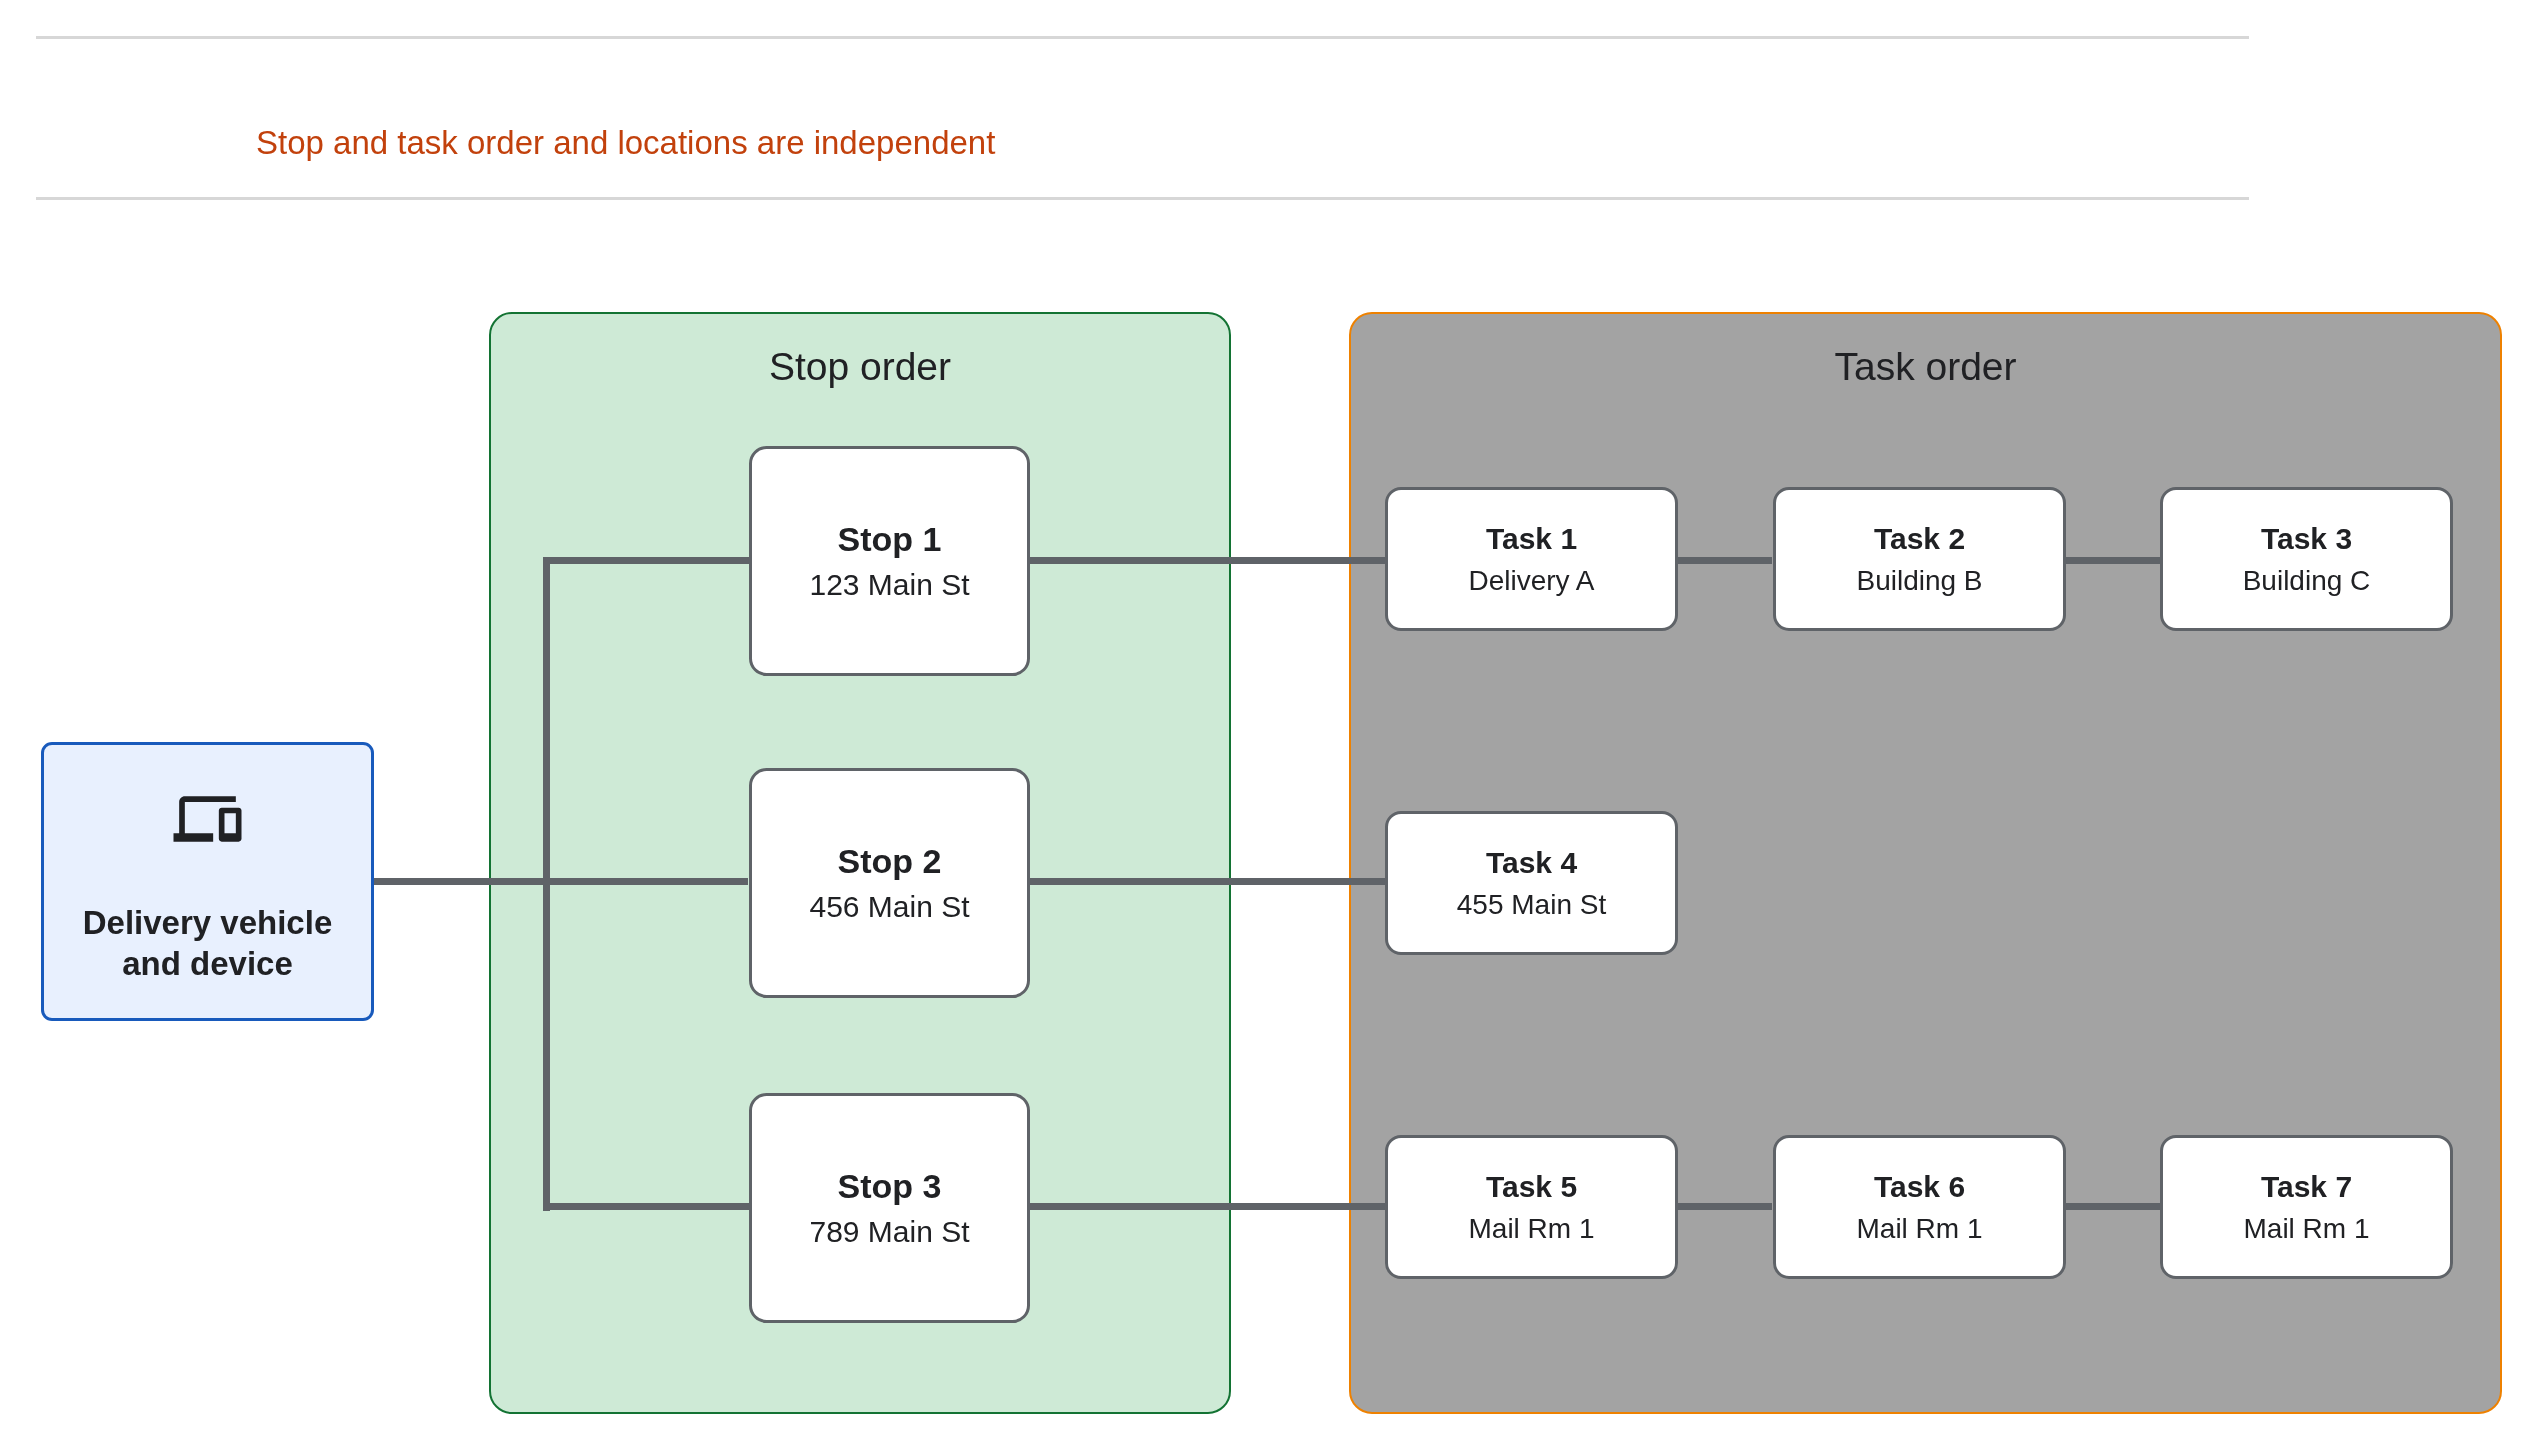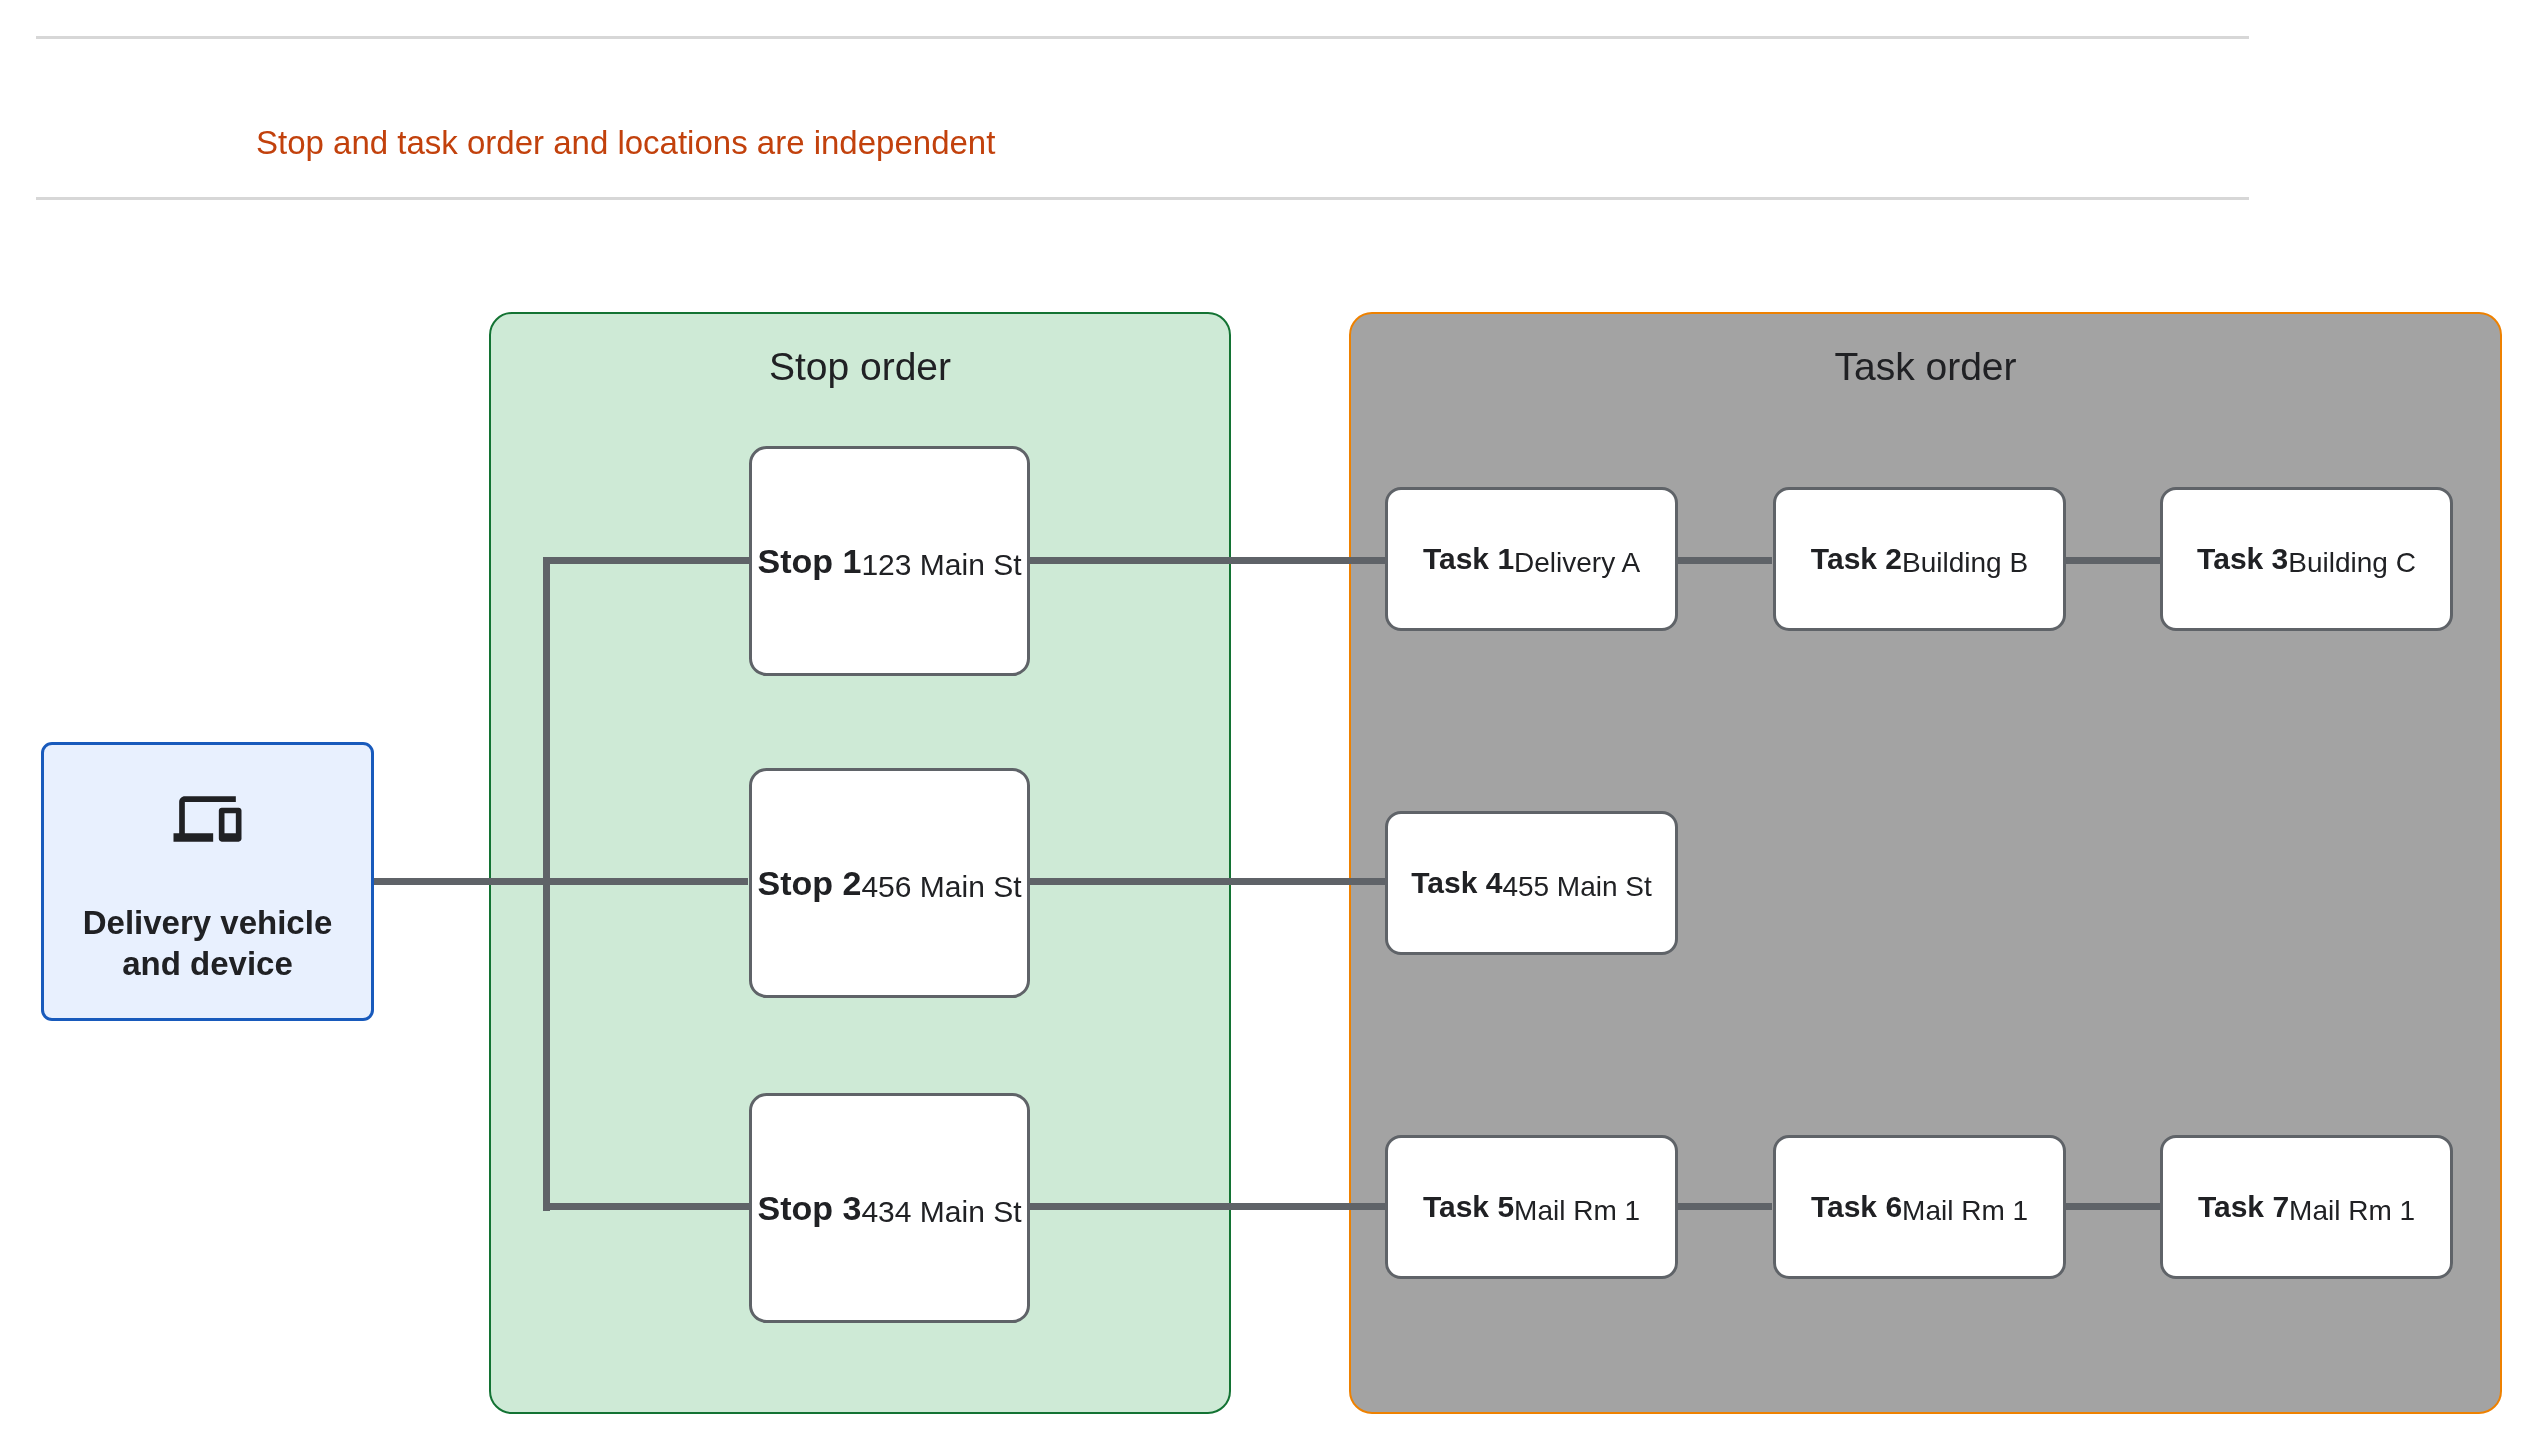--- a/index.html
+++ b/index.html
@@ -72,21 +72,21 @@
     position: absolute;
     background: #5f6368;
     z-index: 2;
   }
   .node {
     position: absolute;
     background: #ffffff;
     border: 3.9px solid #5f6368;
     box-sizing: border-box;
     display: flex;
-    flex-direction: row;
+    flex-direction: column;
     align-items: center;
     justify-content: center;
     text-align: center;
     z-index: 3;
   }
   .stop-node {
     left: 749px;
     width: 281px;
     height: 230px;
     border-radius: 17.5px;
@@ -188,21 +188,21 @@
   <div class="node stop-node s1">
     <div class="node-title">Stop 1</div>
     <div class="node-sub">123 Main St</div>
   </div>
   <div class="node stop-node s2">
     <div class="node-title">Stop 2</div>
     <div class="node-sub">456 Main St</div>
   </div>
   <div class="node stop-node s3">
     <div class="node-title">Stop 3</div>
-    <div class="node-sub">434 Main St</div>
+    <div class="node-sub">789 Main St</div>
   </div>
 
   <div class="node task-node r1 col1">
     <div class="node-title">Task 1</div>
     <div class="node-sub">Delivery A</div>
   </div>
   <div class="node task-node r1 col2">
     <div class="node-title">Task 2</div>
     <div class="node-sub">Building B</div>
   </div>

